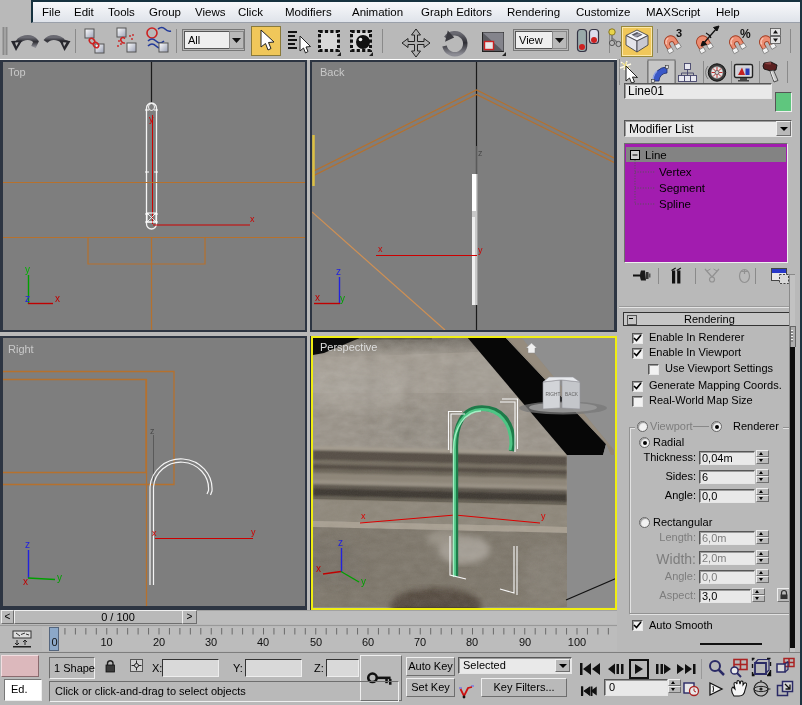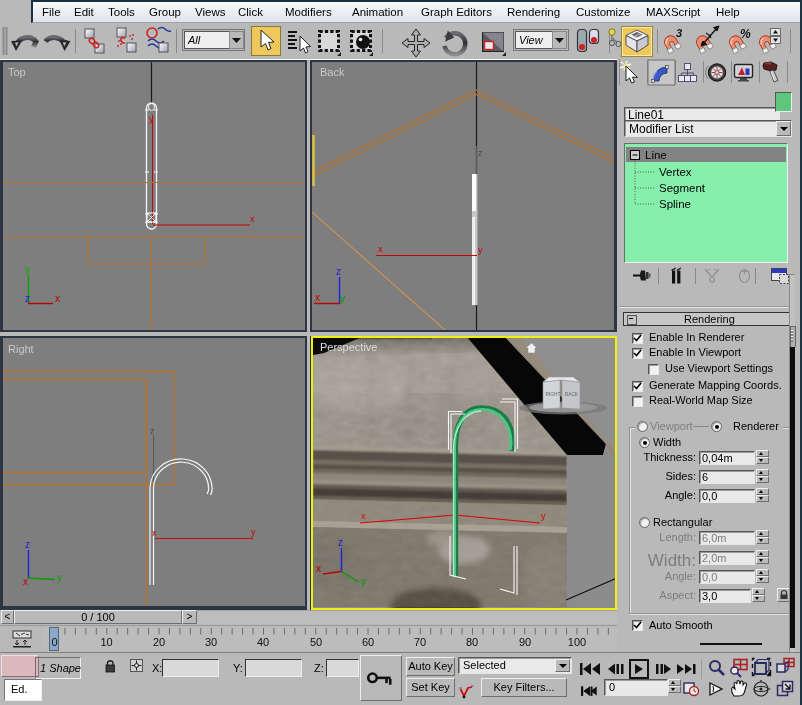--- a/index.html
+++ b/index.html
@@ -38,21 +38,21 @@
     <div class="txt" style="left:205px;top:4px;font-size:11.5px;">Click</div>
     <div class="txt" style="left:252px;top:4px;font-size:11.5px;">Modifiers</div>
     <div class="txt" style="left:319px;top:4px;font-size:11.5px;">Animation</div>
     <div class="txt" style="left:388px;top:4px;font-size:11.5px;">Graph Editors</div>
     <div class="txt" style="left:474px;top:4px;font-size:11.5px;">Rendering</div>
     <div class="txt" style="left:543px;top:4px;font-size:11.5px;">Customize</div>
     <div class="txt" style="left:613px;top:4px;font-size:11.5px;">MAXScript</div>
     <div class="txt" style="left:683px;top:4px;font-size:11.5px;">Help</div>
   </div>
 
-  <div class="abs" id="toolbar" style="left:0;top:23px;width:802px;height:36px;background:#b9b9b9;border-bottom:1px solid #ffffff;font-style:italic;">
+  <div class="abs" id="toolbar" style="left:0;top:23px;width:802px;height:36px;background:#b9b9b9;border-bottom:1px solid #ffffff;">
     <svg width="802" height="36" viewBox="0 0 802 36">
       <defs>
         <linearGradient id="gmet" x1="0" y1="0" x2="0" y2="1">
           <stop offset="0" stop-color="#6a6a72"></stop>
             <stop offset="0.45" stop-color="#2e2e34"></stop>
             <stop offset="1" stop-color="#8c8c94"></stop>
         </linearGradient>
         <linearGradient id="gbox" x1="0" y1="0" x2="1" y2="1">
           <stop offset="0" stop-color="#ffffff"></stop>
             <stop offset="1" stop-color="#9aa0b4"></stop>
@@ -544,33 +544,33 @@
 
         <g transform="translate(144,2)">
           <path d="M3,2 L10,1 L16,4 L15,9 L10,10 L3,8 Q1,5 3,2 Z" fill="#5a2020" stroke="#111" stroke-width="0.9"></path>
           <path d="M3,2 Q6,4 10,3.5 L10,1 L3,2" fill="#8a4040"></path>
           <path d="M9,10 L13,21 L17,19.5 L12.5,9 Z" fill="#c8c8c8" stroke="#333" stroke-width="0.8"></path>
           <path d="M10,10.5 L13.5,19.5" stroke="#eee" stroke-width="1" fill="none"></path>
         </g>
       </svg>
     </div>
 
-    <div class="abs fieldw" style="left:7px;top:48px;width:146px;height:14px;padding-left:8px;">
+    <div class="abs fieldw" style="left:7px;top:24px;width:146px;height:14px;">
       <div class="txt" style="left:3px;top:0px;font-size:12px;">Line01</div>
     </div>
     <div class="abs" style="left:158px;top:33px;width:15px;height:18px;background:#5fc67e;border:1px solid;border-color:#555 #eee #eee #555;"></div>
 
     <div class="abs fieldw" style="left:7px;top:61px;width:166px;height:15px;">
       <div class="txt" style="left:4px;top:1px;font-size:12px;">Modifier List</div>
       <div class="abs raised" style="right:0px;top:0px;width:13px;height:13px;">
         <div class="abs" style="left:3px;top:5px;width:0;height:0;border-left:4px solid transparent;border-right:4px solid transparent;border-top:4px solid #000;"></div>
       </div>
     </div>
 
-    <div class="abs" style="left:7px;top:84px;width:162px;height:118px;background:#86efac;border:1px solid;border-color:#6e6e6e #efefef #efefef #6e6e6e;">
+    <div class="abs" style="left:7px;top:84px;width:162px;height:118px;background:#a21caf;border:1px solid;border-color:#6e6e6e #efefef #efefef #6e6e6e;">
       <div class="abs" style="left:1px;top:3px;width:160px;height:15px;background:#838383;"></div>
       <svg class="abs" style="left:0;top:0;" width="162" height="118" viewBox="0 0 162 118">
         <rect x="5.5" y="6.5" width="9" height="9" fill="#cecece" stroke="#000" stroke-width="1"></rect>
         <line x1="7.5" y1="11" x2="12.5" y2="11" stroke="#000" stroke-width="1"></line>
         <g stroke="#555" stroke-dasharray="1,1.6" fill="none">
           <line x1="10" y1="16" x2="10" y2="60"></line>
           <line x1="10" y1="28" x2="30" y2="28"></line>
           <line x1="10" y1="44" x2="30" y2="44"></line>
           <line x1="10" y1="60" x2="30" y2="60"></line>
         </g>
@@ -649,21 +649,21 @@
       <div class="txt" style="left:15px;top:0px;font-size:11px;color:#7d7d7d;">Viewport</div>
       <div class="abs" style="left:58px;top:6px;width:16px;height:1px;background:#888;"></div>
       <div class="rad abs" style="left:76px;top:1px;">
           <div class="dot"></div>
         </div>
       <div class="txt" style="left:98px;top:0px;font-size:11px;">Renderer</div>
     </div>
     <div class="rad abs" style="left:22px;top:378px;">
         <div class="dot"></div>
       </div>
-    <div class="txt" style="left:36px;top:377px;font-size:11px;">Width</div>
+    <div class="txt" style="left:36px;top:377px;font-size:11px;">Radial</div>
 
     <div class="txt" style="left:0px;top:392px;width:79px;text-align:right;font-size:11px;">Thickness:</div>
     <div class="abs fieldw" style="left:82px;top:392px;width:54px;height:12px;">
         <div class="txt" style="left:2px;top:0px;font-size:11px;">0,04m</div>
       </div>
     <div class="spin abs" style="left:139px;top:391px;">
         <i class="u"></i>
         <i class="d"></i>
       </div>
     <div class="txt" style="left:0px;top:411px;width:79px;text-align:right;font-size:11px;">Sides:</div>
@@ -687,21 +687,21 @@
     <div class="txt" style="left:36px;top:457px;font-size:11px;">Rectangular</div>
 
     <div class="txt dis" style="left:0px;top:472px;width:79px;text-align:right;font-size:11px;">Length:</div>
     <div class="abs fieldw" style="left:82px;top:472px;width:54px;height:12px;">
         <div class="txt dis" style="left:2px;top:0px;font-size:11px;">6,0m</div>
       </div>
     <div class="spin abs" style="left:139px;top:471px;">
         <i class="u"></i>
         <i class="d"></i>
       </div>
-    <div class="txt dis" style="left:0px;top:492px;width:79px;text-align:right;font-size:17px;">Width:</div>
+    <div class="txt dis" style="left:0px;top:492px;width:79px;text-align:right;font-size:14px;">Width:</div>
     <div class="abs fieldw" style="left:82px;top:492px;width:54px;height:12px;text-align:right;">
         <div class="txt dis" style="left:2px;top:0px;font-size:11px;">2,0m</div>
       </div>
     <div class="spin abs" style="left:139px;top:491px;">
         <i class="u"></i>
         <i class="d"></i>
       </div>
     <div class="txt dis" style="left:0px;top:511px;width:79px;text-align:right;font-size:11px;">Angle:</div>
     <div class="abs fieldw" style="left:82px;top:511px;width:54px;height:12px;">
         <div class="txt dis" style="left:2px;top:0px;font-size:11px;">0,0</div>
@@ -734,21 +734,21 @@
     <div class="abs" style="left:83px;top:584px;width:62px;height:2px;background:#111;"></div>
 
     <div class="abs" style="left:172px;top:215px;width:5px;height:377px;background:#c2c2c2;border-left:1px solid #8a8a8a;border-top:1px solid #8a8a8a;"></div>
     <div class="abs" style="left:172.5px;top:267px;width:4.5px;height:20px;background:#adadad;border:1px solid #666;border-bottom:none;"></div>
     <div class="abs" style="left:174px;top:271px;width:2px;height:12px;background:repeating-linear-gradient(#f4f4f4 0 1px, #888 1px 3px);"></div>
     <div class="abs" style="left:172.5px;top:288px;width:5px;height:301px;background:#0c0c0c;"></div>
   </div>
 
   <div class="abs" id="timerow" style="left:0;top:610px;width:617px;height:15px;background:#b9b9b9;">
     <div class="abs raised" style="left:1px;top:0px;width:11px;height:12px;font-size:10px;text-align:center;line-height:12px;">&lt;</div>
-    <div class="abs raised" style="left:14px;top:0px;width:166px;height:12px;font-size:11px;text-align:center;line-height:13px;">0 / 100</div>
+    <div class="abs raised" style="left:14px;top:0px;width:166px;height:12px;font-size:11px;text-align:center;line-height:13px;padding-left:20px;">0 / 100</div>
     <div class="abs raised" style="left:182px;top:0px;width:13px;height:12px;font-size:10px;text-align:center;line-height:12px;">&gt;</div>
     <div class="abs" style="left:197px;top:0px;width:420px;height:13px;background:#bdbdbd;border-top:1px solid #a2a2a2;"></div>
   </div>
 
   <div class="abs" id="ruler" style="left:0;top:625px;width:617px;height:27px;background:#b9b9b9;">
     <svg width="617" height="27" viewBox="0 0 617 27">
       <rect x="0" y="0" width="617" height="1" fill="#999"></rect>
       <rect x="42" y="2" width="575" height="24" fill="#bcbcbc"></rect>
       <g id="ticks" stroke="#6a6a6a" stroke-width="1">
           <line x1="54.50" y1="3" x2="54.50" y2="9.5"></line>
@@ -830,21 +830,21 @@
     </svg>
   </div>
 
   <div class="abs" id="statusbar" style="left:0;top:652px;width:802px;height:53px;background:#b9b9b9;border-top:1px solid #7e7e7e;">
 
     <div class="abs" style="left:1px;top:2px;width:36px;height:20px;background:#dcb8bc;border:1px solid;border-color:#f2dde0 #8a6a6e #8a6a6e #f2dde0;"></div>
     <div class="abs" style="left:4px;top:26px;width:36px;height:20px;background:#ffffff;border:1px solid;border-color:#777 #eee #eee #777;text-align:right;">
       <div class="txt" style="left:6px;top:3px;font-size:11px;">Ed.</div>
     </div>
 
-    <div class="abs sunken" style="left:35px;top:4px;width:44px;height:20px;font-style:italic;">
+    <div class="abs sunken" style="left:49px;top:4px;width:44px;height:20px;">
       <div class="txt" style="left:4px;top:4px;font-size:11px;">1 Shape</div>
     </div>
     <svg class="abs" style="left:102px;top:4px;" width="46" height="20" viewBox="0 0 46 20">
       <g transform="translate(3,2)">
         <path d="M2.5,6 L2.5,4 A2.8,2.8 0 0 1 8,4 L8,6" fill="none" stroke="#222" stroke-width="1.4"></path>
         <rect x="1" y="6" width="8.5" height="7" fill="#3a3a3a" stroke="#111" stroke-width="0.8"></rect>
       </g>
       <g transform="translate(28,2)">
         <rect x="0.5" y="0.5" width="12" height="12" fill="#cfcfcf" stroke="#555" stroke-width="1"></rect>
         <circle cx="6.5" cy="6.5" r="2" fill="none" stroke="#222" stroke-width="1"></circle>
@@ -861,20 +861,23 @@
     <div class="txt" style="left:314px;top:9px;font-size:11px;">Z:</div>
     <div class="abs sunken" style="left:326px;top:6px;width:31px;height:16px;background:#d9d9d9;border-color:#333 #eee #eee #333;"></div>
     <div class="abs raised" style="left:360px;top:2px;width:40px;height:44px;"></div>
     <svg class="abs" style="left:367px;top:19px;" width="28" height="17" viewBox="0 0 26 16">
       <circle cx="5" cy="5.5" r="4" fill="none" stroke="#111" stroke-width="2.4"></circle>
       <rect x="9" y="4.3" width="13" height="2.4" fill="#111"></rect>
       <rect x="17" y="6.5" width="2.4" height="4" fill="#111"></rect>
       <rect x="20.5" y="6.5" width="2.4" height="5.5" fill="#111"></rect>
     </svg>
 
+    <div class="abs sunken" style="left:49px;top:28px;width:348px;height:19px;">
+      <div class="txt" style="left:5px;top:3px;font-size:11px;">Click or click-and-drag to select objects</div>
+    </div>
 
     <div class="abs raised" style="left:406px;top:4px;width:47px;height:17px;text-align:center;font-size:11px;line-height:17px;">Auto Key</div>
     <div class="abs raised" style="left:406px;top:25px;width:47px;height:17px;text-align:center;font-size:11px;line-height:17px;">Set Key</div>
     <div class="abs fieldw" style="left:458px;top:4px;width:112px;height:15px;">
       <div class="txt" style="left:4px;top:1px;font-size:11px;">Selected</div>
       <div class="abs raised" style="right:1px;top:1px;width:13px;height:11px;">
         <div class="abs" style="left:3px;top:4px;width:0;height:0;border-left:4px solid transparent;border-right:4px solid transparent;border-top:4px solid #000;"></div>
       </div>
     </div>
     <svg class="abs" style="left:458px;top:32px;" width="18" height="15" viewBox="0 0 18 15">

